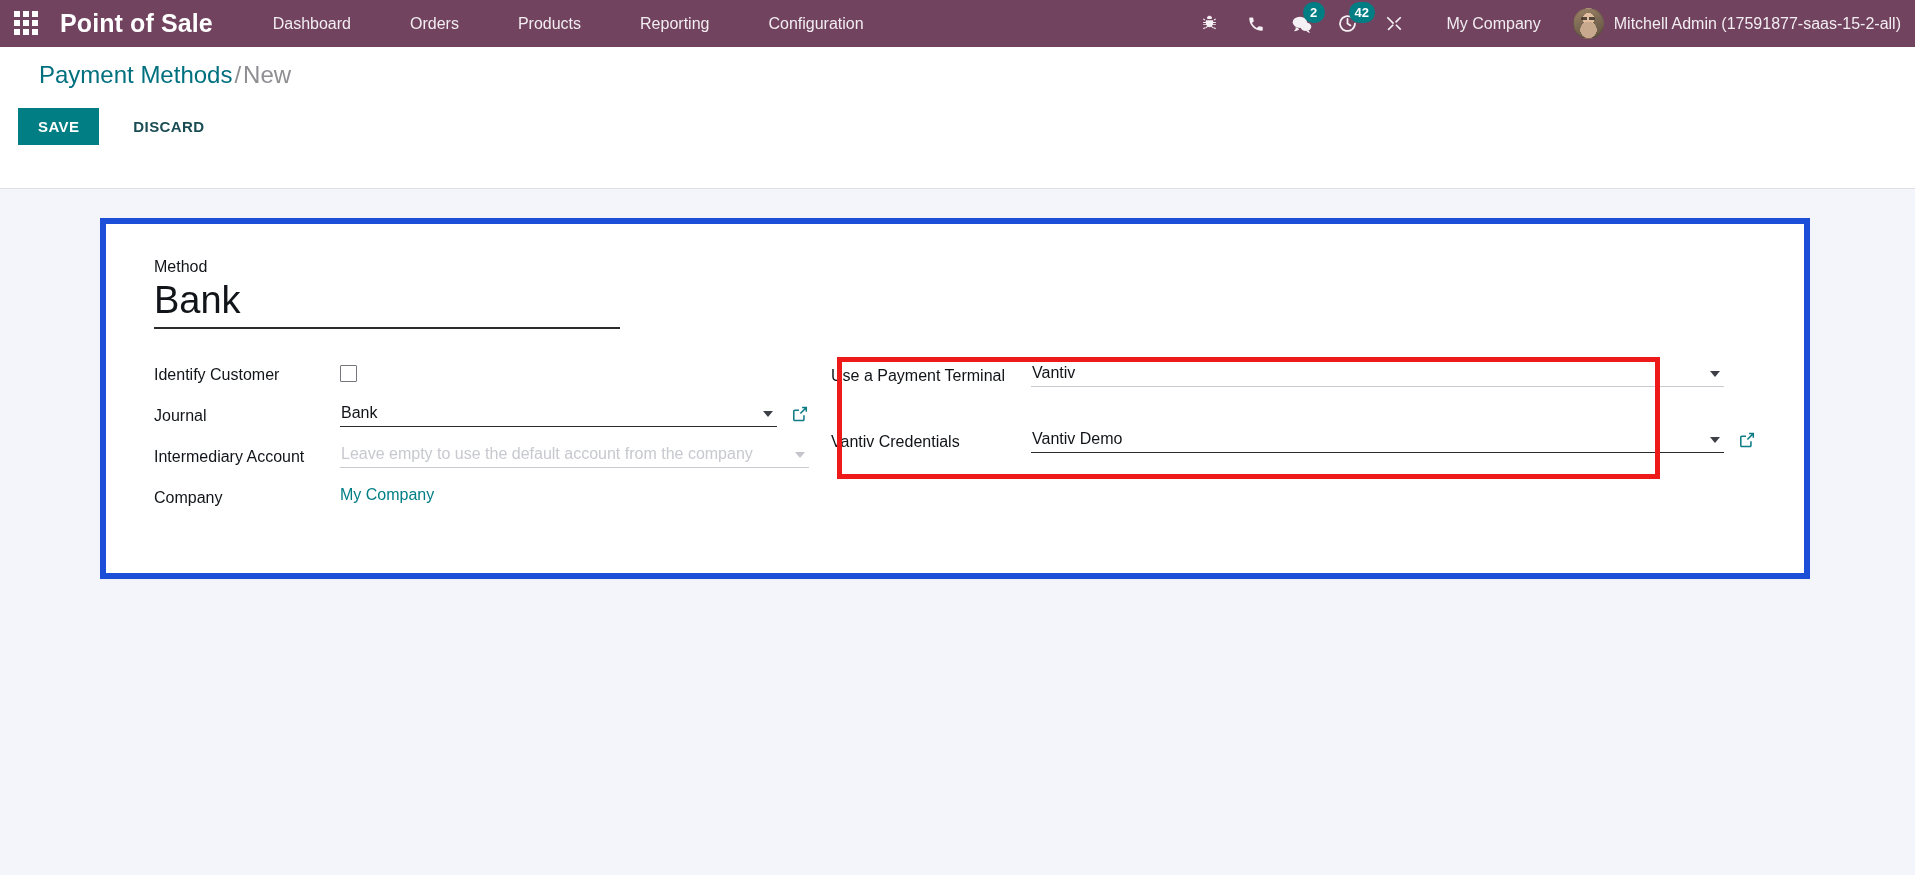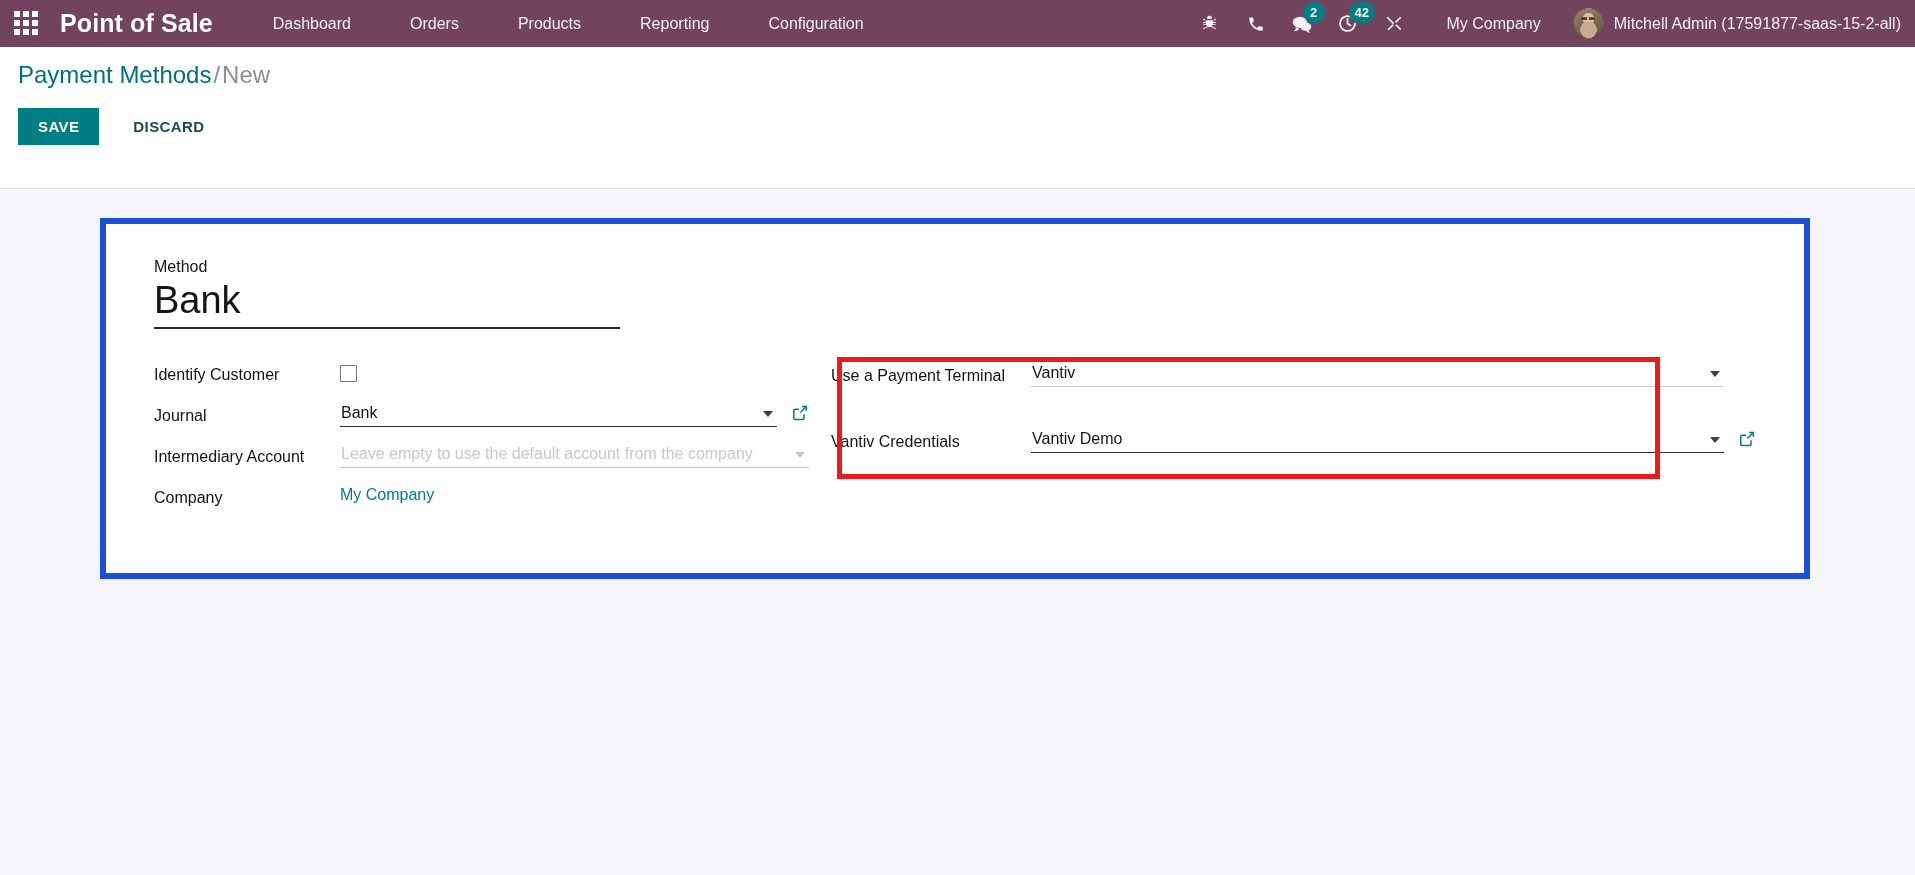--- a/index.html
+++ b/index.html
@@ -117,21 +117,21 @@
     padding: 14px 0 0 0;
     border-bottom: 1px solid #DEE0E6;
     height: 142px;
   }
   .breadcrumb {
     font-size: 24px;
     padding-left: 18px;
     line-height: 1.2;
     white-space: nowrap;
   }
-  .breadcrumb .crumb-link { color: #00707F; cursor: pointer; }
+  .breadcrumb .crumb-link { color: #00707F; cursor: pointer; margin-left: 21px; }
   .breadcrumb .crumb-sep { color: #8E8E93; padding: 0 2px; }
   .breadcrumb .crumb-current { color: #8E8E93; }
 
   .cp-buttons { display: flex; align-items: center; margin-top: 18px; padding-left: 18px; }
   .btn-save {
     background: #017E84;
     color: #FFFFFF;
     font-size: 15px;
     font-weight: bold;
     letter-spacing: .4px;
@@ -194,21 +194,21 @@
   }
   .field-label {
     font-size: 16px;
     color: #111418;
     font-weight: normal;
     width: 186px;
     flex: 0 0 auto;
     padding-top: 3px;
     line-height: 1.35;
   }
-  .field-ctl { flex: 1 1 auto; display: flex; align-items: center; min-width: 0; }
+  .field-ctl { flex: 1 1 auto; display: flex; align-items: flex-end; min-width: 0; }
 
   .cbx {
     width: 17px; height: 17px;
     border: 1px solid #74767C;
     background: #FFFFFF;
     border-radius: 1px;
     margin-top: 4px;
     cursor: pointer;
   }
 

